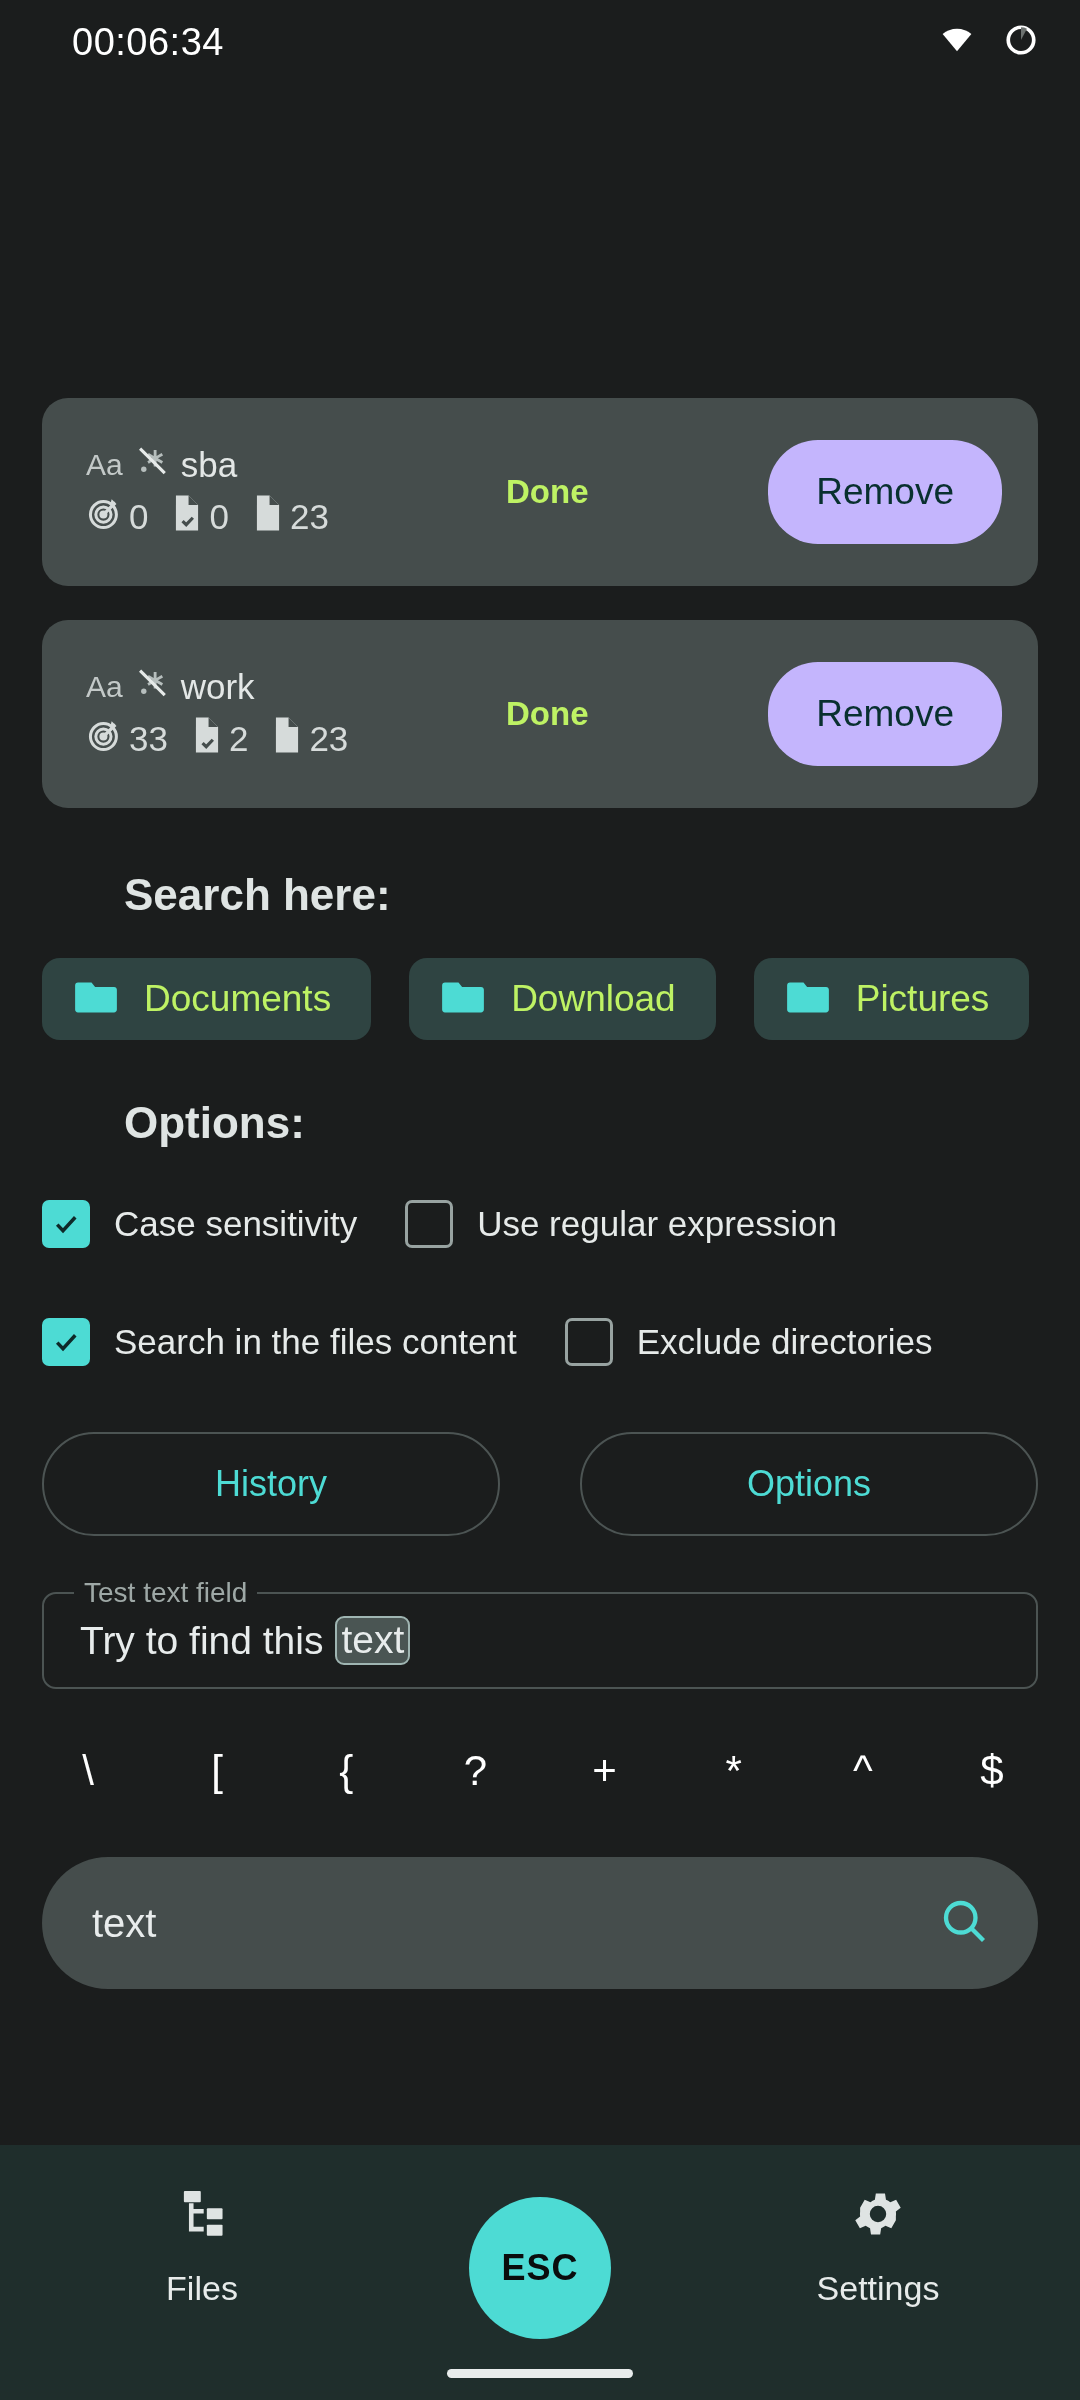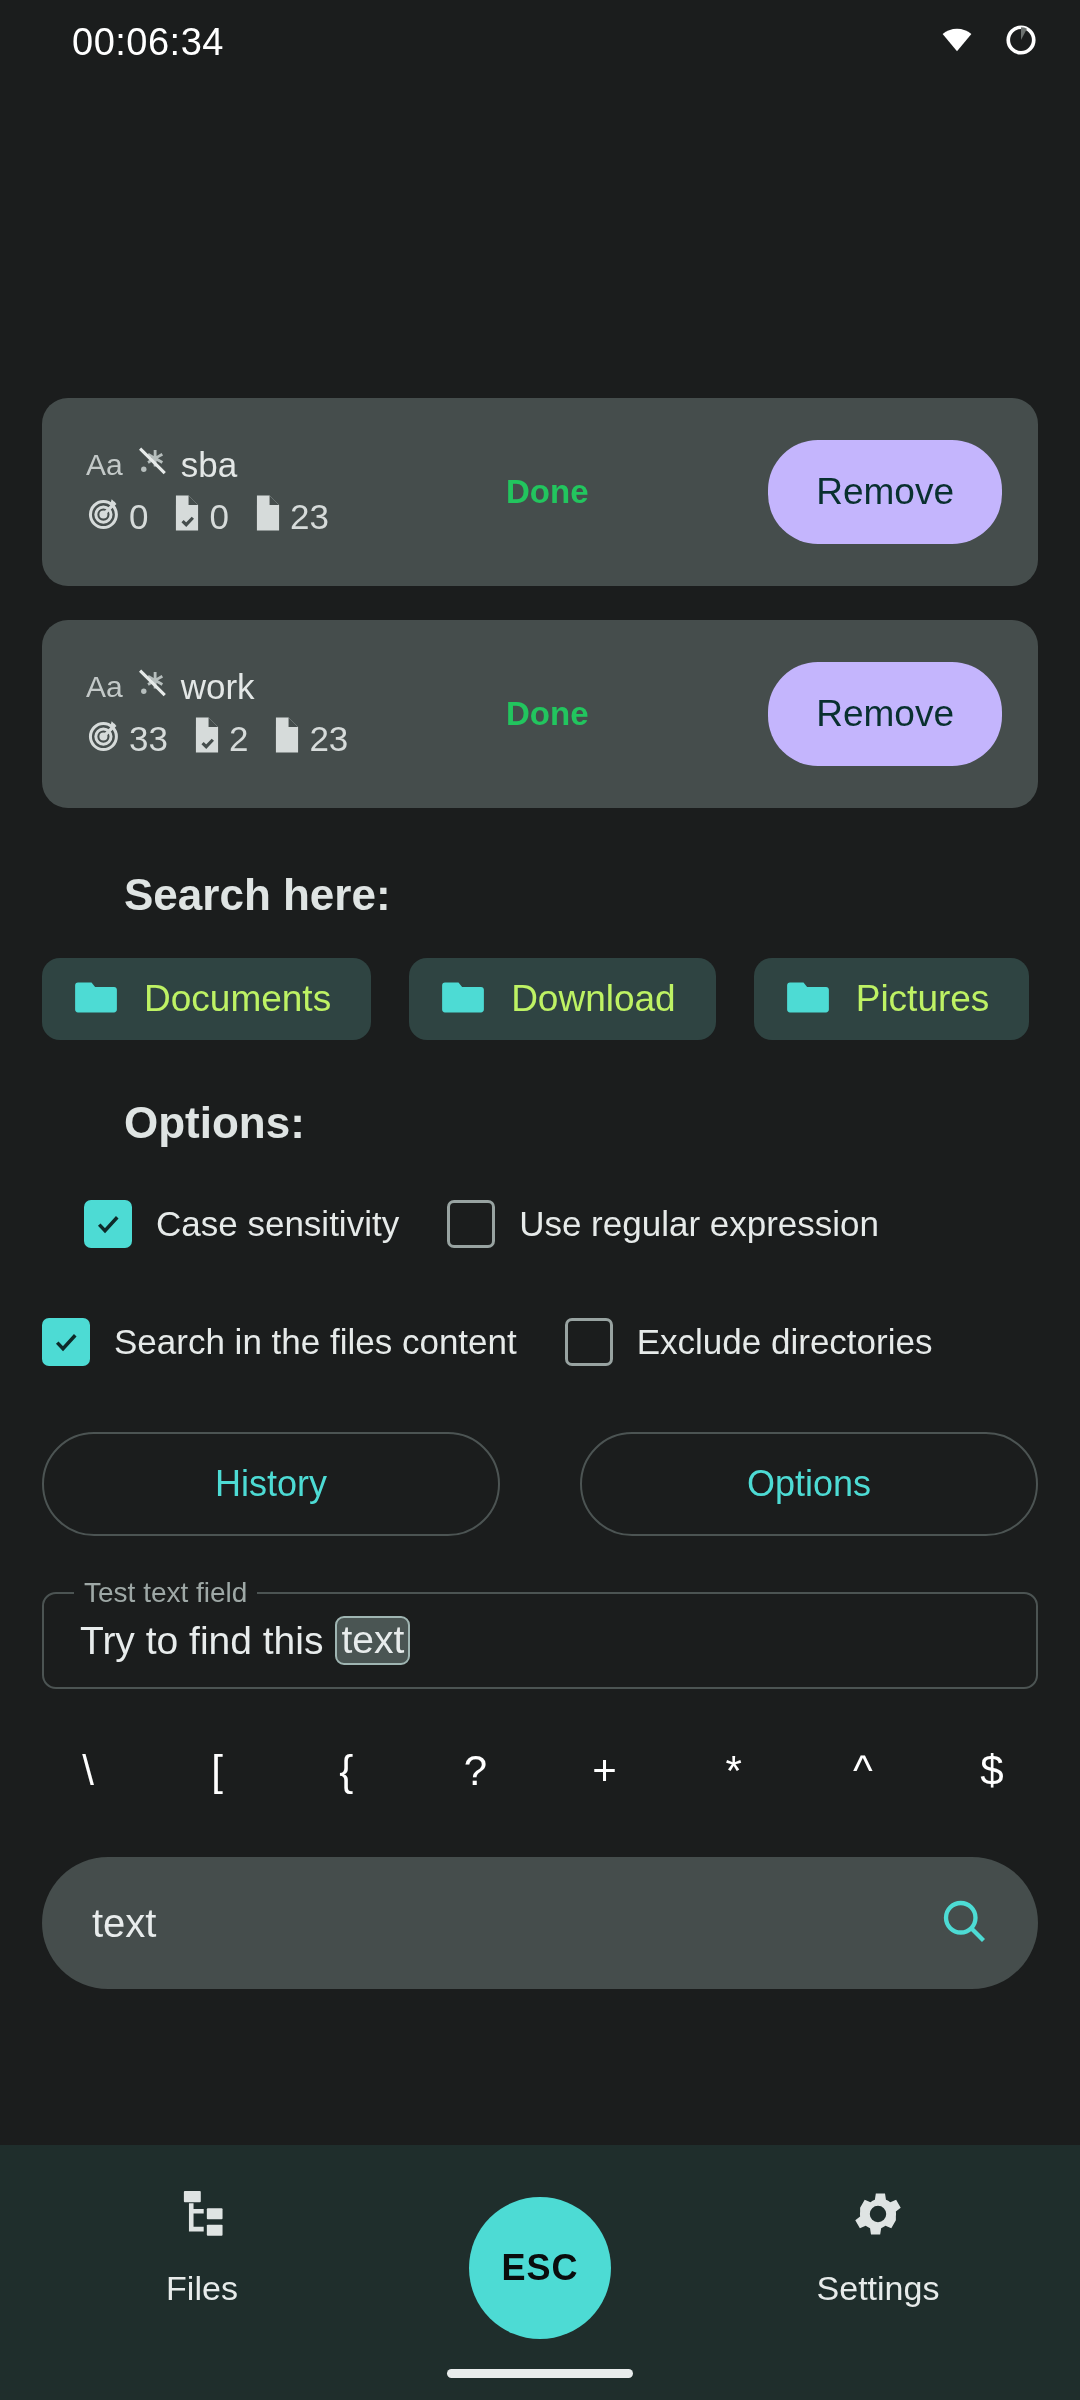--- a/index.html
+++ b/index.html
@@ -90,21 +90,21 @@
     font-size: 35px;
   }
   .task-stats .stat {
     display: flex;
     align-items: center;
     gap: 5px;
     margin-right: 14px;
   }
   .task-status {
     flex: 0 0 auto;
-    color: #22c55e;
+    color: #bef264;
     font-size: 33px;
     font-weight: bold;
     width: 230px;
     text-align: left;
   }
   .btn-remove {
     margin-left: auto;
     background: #c4b5fd;
     color: #09302f;
     border: none;
@@ -152,21 +152,21 @@
     white-space: nowrap;
   }
 
   
   .check-row {
     display: flex;
     align-items: center;
     padding-left: 42px;
     gap: 0;
   }
-  .row1 { margin-top: 52px; margin-left: 42px; }
+  .row1 { margin-top: 52px; }
   .row2 { margin-top: 70px; }
   .check-item {
     display: flex;
     align-items: center;
     gap: 24px;
     cursor: pointer;
   }
   .check-item + .check-item { margin-left: 48px; }
   .cbox {
     width: 48px;

